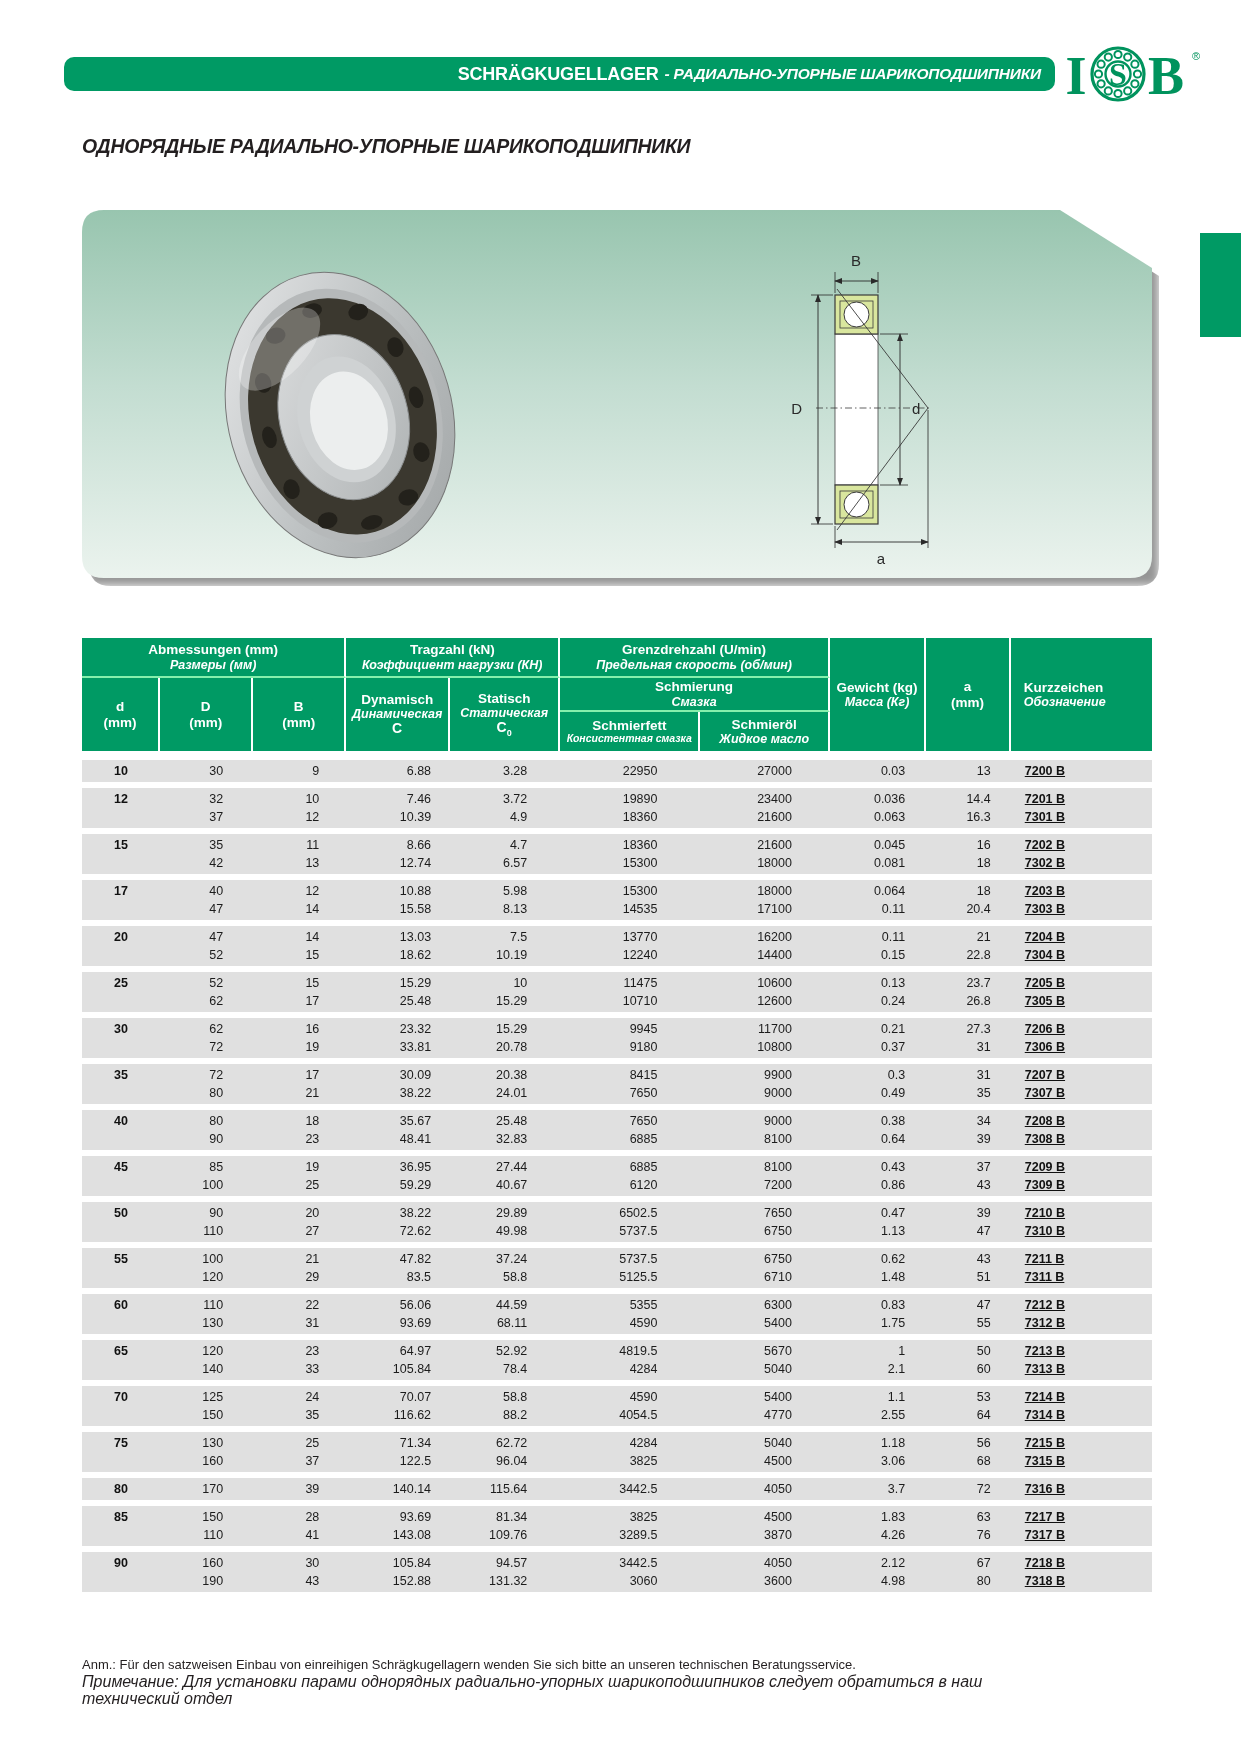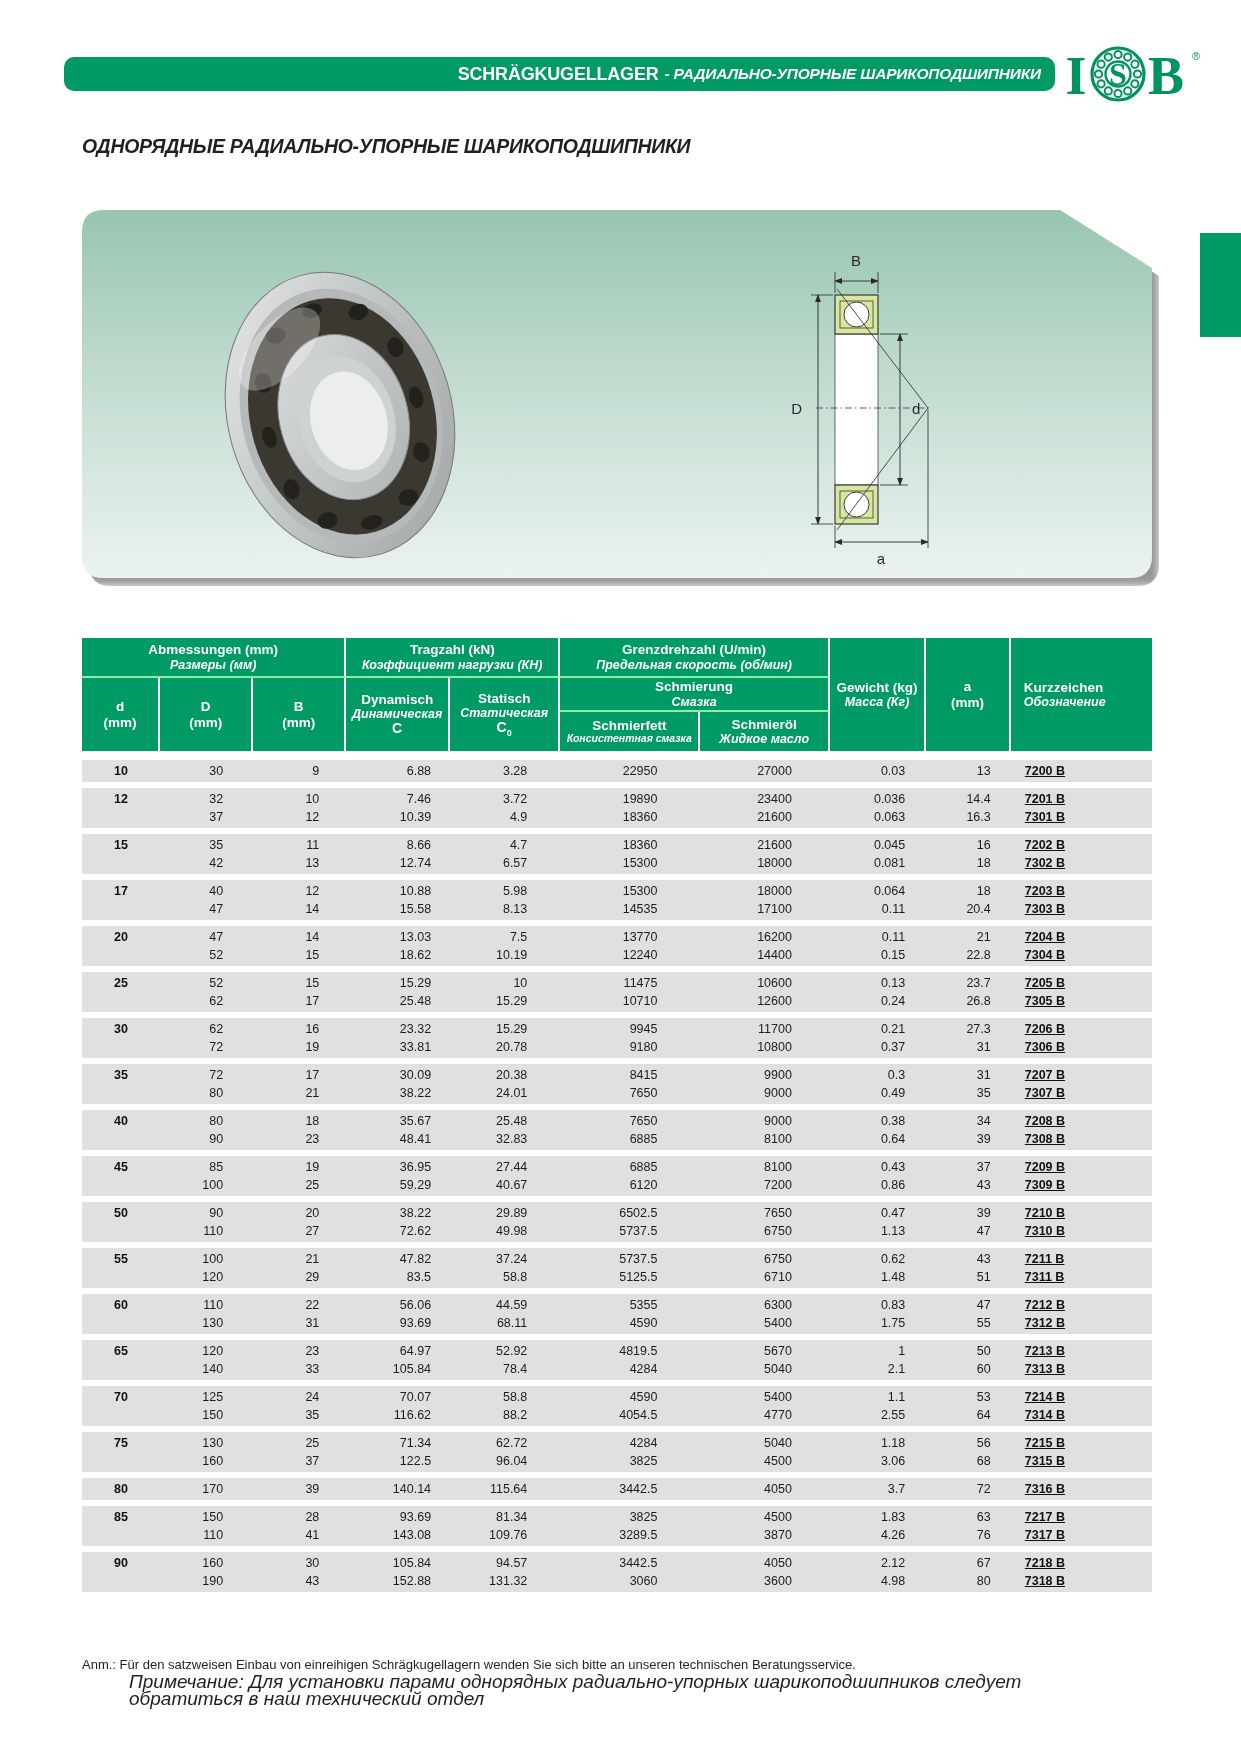--- a/index.html
+++ b/index.html
@@ -75,21 +75,21 @@
   .c4 { text-align:right; padding-right:33px; }
   .c5 { text-align:right; padding-right:43px; }
   .c6 { text-align:right; padding-right:38px; }
   .c7 { text-align:right; padding-right:21px; }
   .c8 { text-align:right; padding-right:20px; }
   .c9 { text-align:left;  padding-left:14px; font-weight:bold; color:#111;text-decoration:underline; }
 
   
   .footer { position:absolute; left:82px; top:1656px; width:1000px; }
   .note-de { font-size:13px; line-height:17px; }
-  .note-ru { font-size:19px; line-height:17px; font-style:italic;margin-left:47px; }
+  .note-ru { font-size:16px; line-height:17px; font-style:italic; }
   .page-num { position:absolute; left:1130px; top:1760px; width:68px; text-align:right;
     font-size:18px; font-weight:bold; }
 </style>
 </head>
 <body>
 
 <div class="page">
 
   <div class="topbar">
     <span class="t-de">SCHRÄGKUGELLAGER</span>

